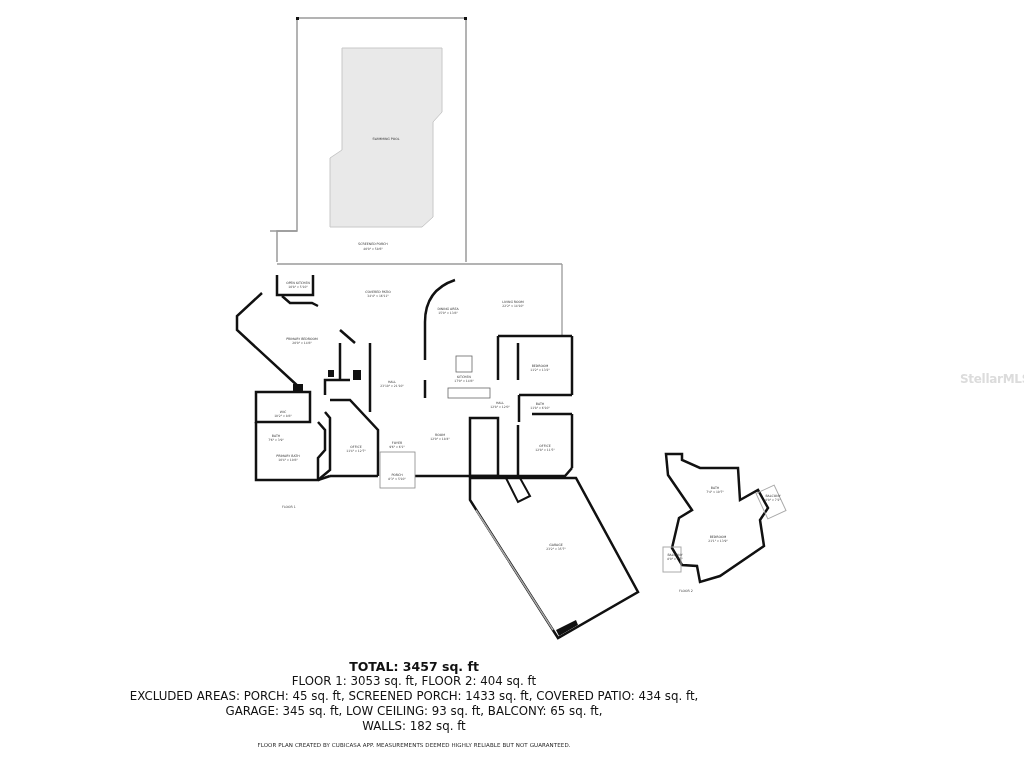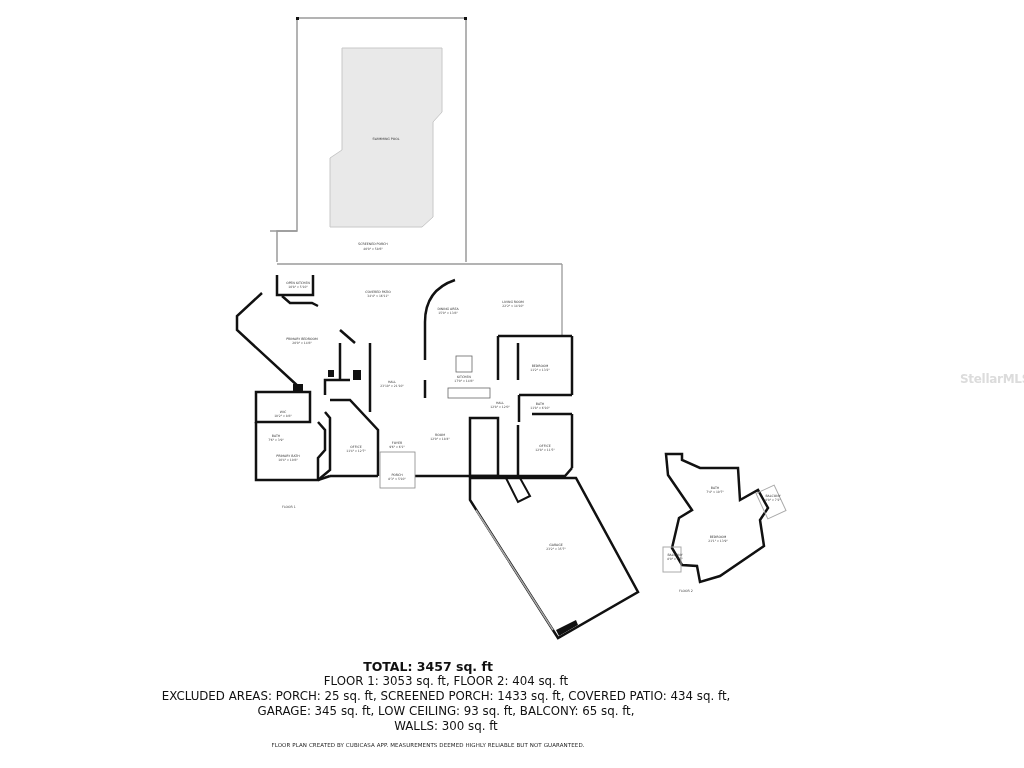--- a/index.html
+++ b/index.html
@@ -2,23 +2,23 @@
 <html><head>
 <meta charset="utf-8">
 <style>
   html, body { margin:0; padding:0; background:#ffffff; }
   body { width:1024px; height:768px; position:relative; overflow:hidden; font-family:"DejaVu Sans", sans-serif; }
   #plan { position:absolute; left:0; top:0; width:1024px; height:768px; }
   .room-label { font-family:"DejaVu Sans", sans-serif; font-size:3.2px; fill:#333; text-anchor:middle; }
   .room-dim { font-family:"DejaVu Sans", sans-serif; font-size:3px; fill:#444; text-anchor:middle; }
   .floor-label { font-family:"DejaVu Sans", sans-serif; font-size:3.2px; fill:#444; text-anchor:middle; }
   .watermark { position:absolute; left:960px; top:372px; font-family:"DejaVu Sans", sans-serif; font-size:12px; color:#dcdcdc; font-weight:bold; letter-spacing:-0.3px; }
-  .summary { position:absolute; left:14px; width:828px; text-align:center; color:#111; font-family:"DejaVu Sans", sans-serif; }
+  .summary { position:absolute; left:0; width:828px; text-align:center; color:#111; font-family:"DejaVu Sans", sans-serif; }
   .total { top:659px; font-size:12.5px; font-weight:bold; }
-  .line { font-size:11.8px;margin-left:18px; }
+  .line { font-size:11.8px; }
   .l1 { top:674px; } .l2 { top:689px; } .l3 { top:704px; } .l4 { top:719px; }
   .disclaimer { top:742px; font-size:5.5px; color:#222; letter-spacing:0.1px; }
 </style>
 </head>
 <body>
 
 <svg id="plan" viewBox="0 0 1024 768" xmlns="http://www.w3.org/2000/svg">
   <g>
 
     <g fill="none" stroke="#9a9a9a" stroke-width="1.5">
@@ -141,16 +141,16 @@
     <text class="room-label" x="675" y="556">BALCONY</text>
     <text class="room-dim" x="675" y="560">8'0" x 7'7"</text>
     <text class="floor-label" x="686" y="592">FLOOR 2</text>
   </g>
 </svg>
 
 <div class="watermark">StellarMLS</div>
 
 <div class="summary total">TOTAL: 3457 sq. ft</div>
 <div class="summary line l1">FLOOR 1: 3053 sq. ft, FLOOR 2: 404 sq. ft</div>
-<div class="summary line l2">EXCLUDED AREAS: PORCH: 25 sq. ft, SCREENED PORCH: 1433 sq. ft, COVERED PATIO: 434 sq. ft,</div>
+<div class="summary line l2">EXCLUDED AREAS: PORCH: 45 sq. ft, SCREENED PORCH: 1433 sq. ft, COVERED PATIO: 434 sq. ft,</div>
 <div class="summary line l3">GARAGE: 345 sq. ft, LOW CEILING: 93 sq. ft, BALCONY: 65 sq. ft,</div>
-<div class="summary line l4">WALLS: 300 sq. ft</div>
+<div class="summary line l4">WALLS: 182 sq. ft</div>
 <div class="summary disclaimer">FLOOR PLAN CREATED BY CUBICASA APP. MEASUREMENTS DEEMED HIGHLY RELIABLE BUT NOT GUARANTEED.</div>
 
 </body></html>

